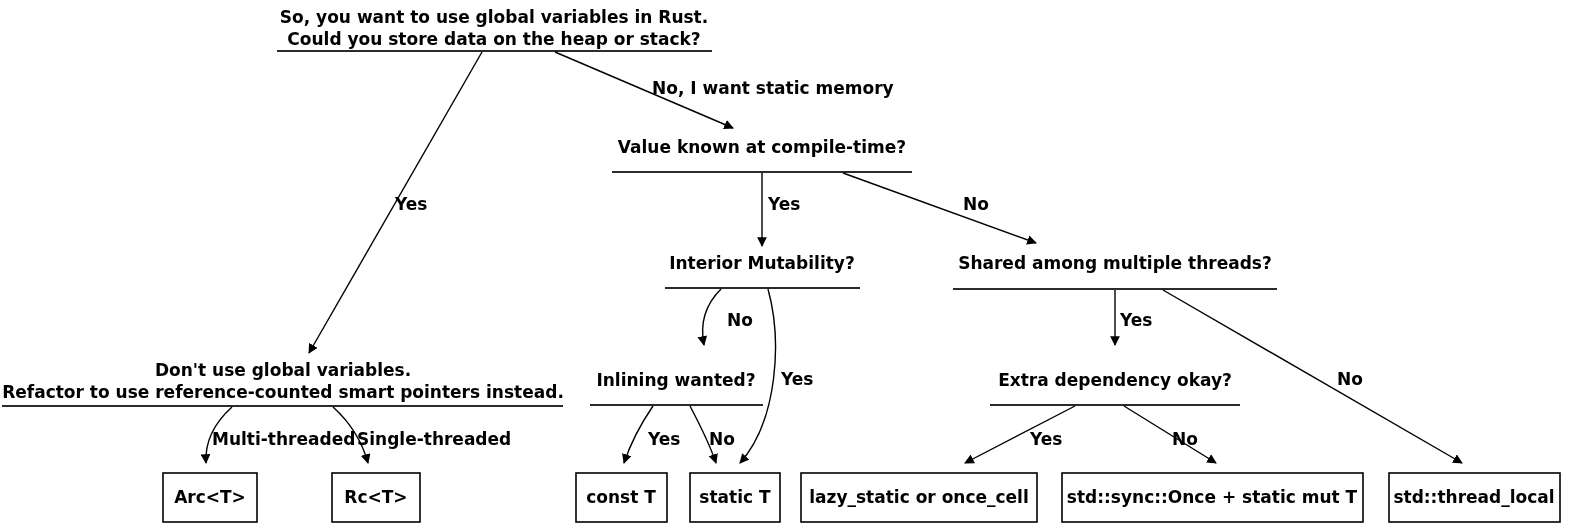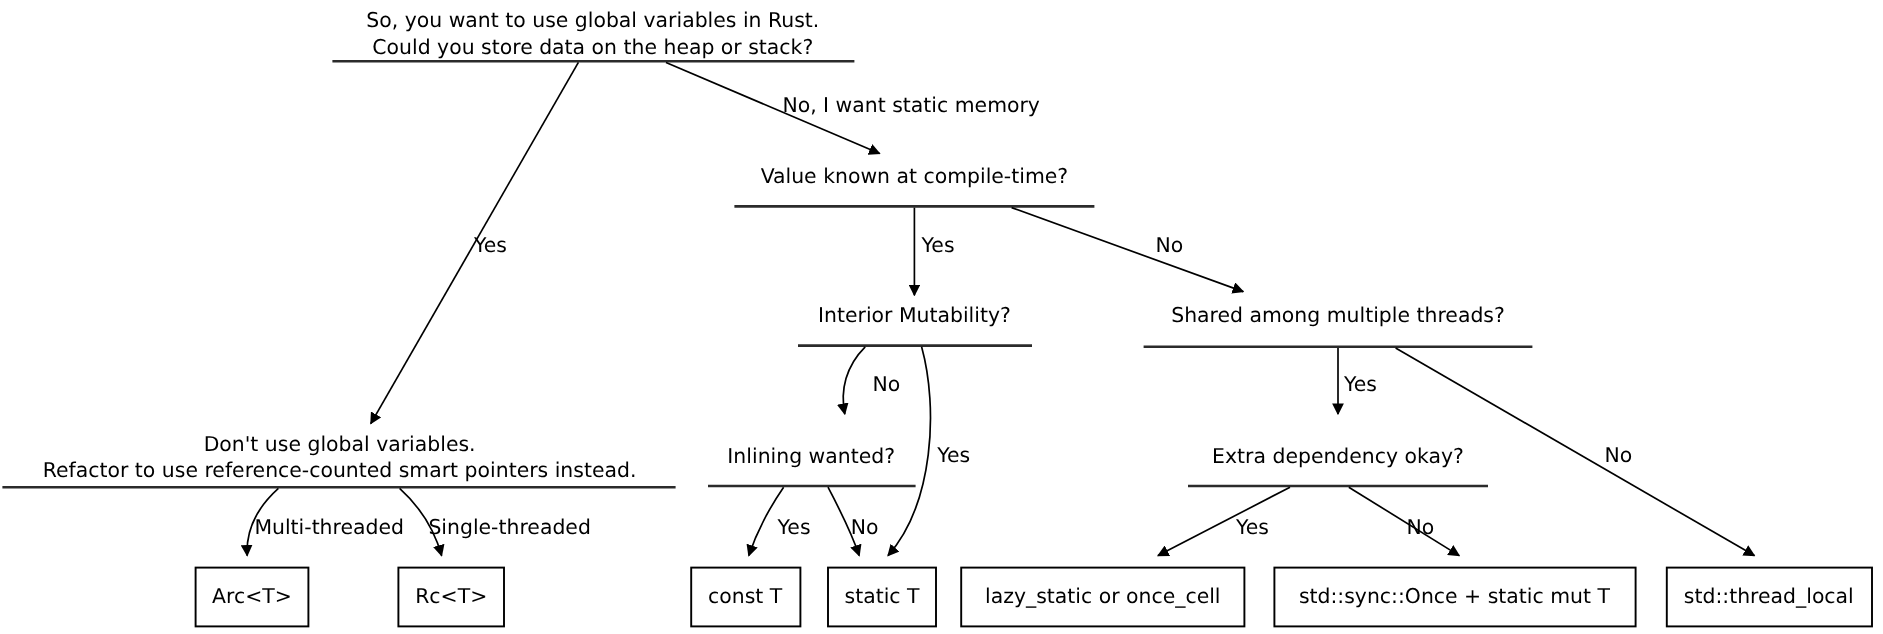--- a/index.html
+++ b/index.html
@@ -7,20 +7,21 @@
     padding: 0;
     background: #ffffff;
   }
   #canvas {
     position: relative;
     width: 1569px;
     height: 528px;
     background: #ffffff;
     font-family: "DejaVu Sans", sans-serif;
     overflow: hidden;
+    font-weight: bold;
   }
   svg#diagram {
     position: absolute;
     top: 0;
     left: 0;
     width: 1569px;
     height: 528px;
   }
   .node-text {
     font-family: "DejaVu Sans", sans-serif;

